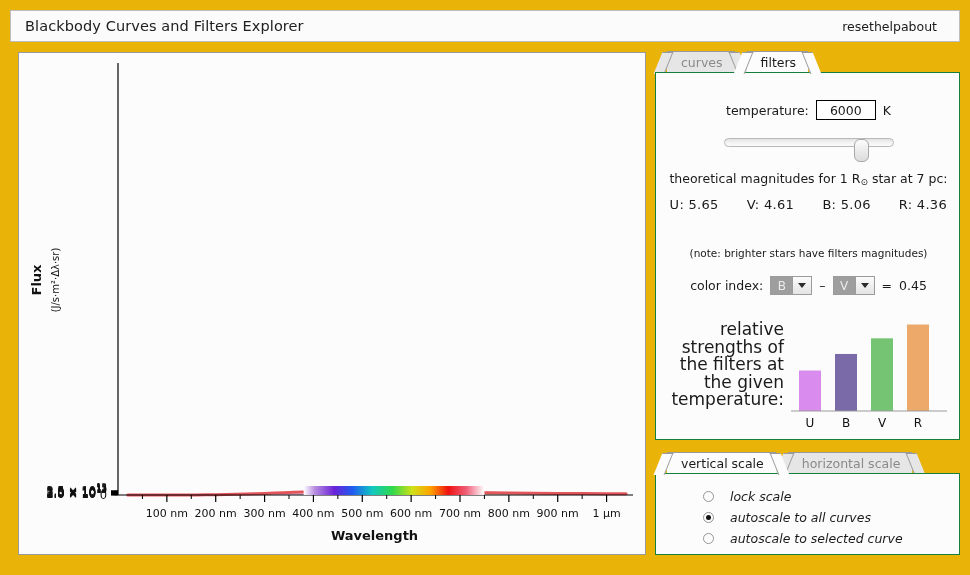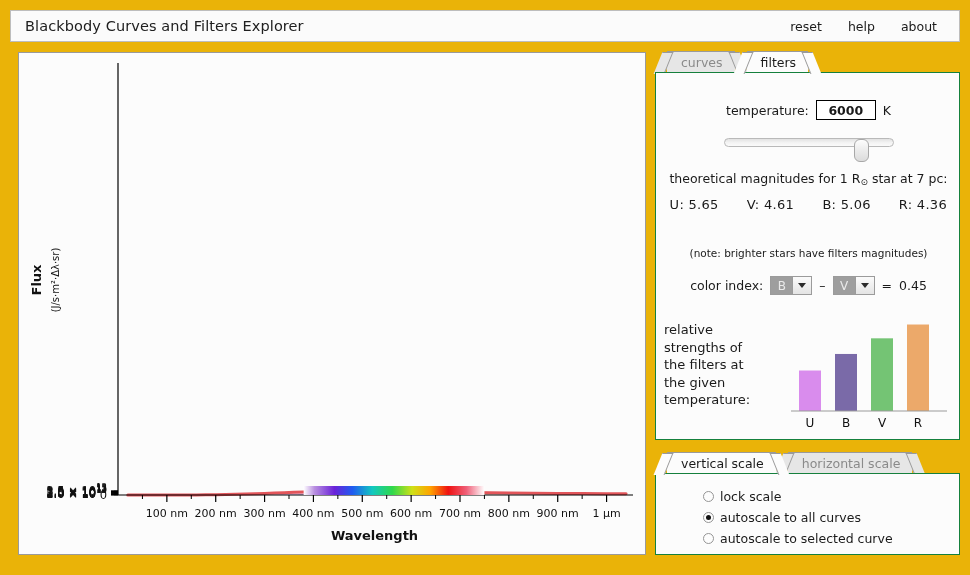--- a/index.html
+++ b/index.html
@@ -11,21 +11,21 @@
   }
   .app{position:absolute;left:0;top:0;width:970px;height:575px;background:#eab308;padding-left:36px;}
 
   
   .titlebar{
     position:absolute;left:10px;top:10px;width:950px;height:32px;
     background:#fbfbfb;border:1px solid #bdbdbd;box-sizing:border-box;
     display:flex;align-items:center;
   }
   .title-text{font-size:14.5px;color:#202020;margin-left:14px;letter-spacing:.1px;}
-  .title-menu{margin-left:auto;display:flex;gap:26px;margin-right:22px;}
+  .title-menu{margin-left:auto;display:flex;margin-right:22px;}
   .title-menu span{font-size:12.5px;color:#1a1a1a;cursor:default;}
 
   
   .chart-panel{
     position:absolute;left:18px;top:52px;width:628px;height:503px;
     background:#fcfcfc;border:1px solid #9a9a9a;box-sizing:border-box;
   }
   .chart-svg{position:absolute;left:0;top:0;}
 
   
@@ -53,21 +53,21 @@
 
   
   .temp-row{
     position:absolute;left:0;top:27px;width:305px;
     display:flex;align-items:center;justify-content:center;gap:7px;
   }
   .temp-label{font-size:12.5px;}
   .temp-input{
     width:60px;height:20px;line-height:20px;text-align:center;
     border:1.5px solid #000;background:#fff;font-size:12.5px;
-    box-sizing:border-box;font-family:"DejaVu Sans","Liberation Sans",sans-serif;font-weight:bold;
+    box-sizing:border-box;font-family:"DejaVu Sans","Liberation Sans",sans-serif;
   }
   .temp-unit{font-size:12.5px;}
 
   .slider-wrap{position:absolute;left:0;top:58px;width:305px;height:22px;}
   .slider-track{
     position:absolute;left:68px;top:7px;width:170px;height:9px;border-radius:5px;
     background:linear-gradient(180deg,#e2e2e2 0%,#f4f4f4 55%,#fafafa 100%);
     border:1px solid #b9b9b9;box-sizing:border-box;
   }
   .slider-thumb{
@@ -106,28 +106,28 @@
     width:18px;display:flex;align-items:center;justify-content:center;
     background:linear-gradient(180deg,#fbfbfb,#e4e4e4);
     border-left:1px solid #9b9b9b;
   }
   .sel .arrow i{
     width:0;height:0;border-left:4px solid transparent;border-right:4px solid transparent;
     border-top:5px solid #2b2b2b;display:block;font-style:normal;
   }
 
   .rs-label{
-    position:absolute;left:8px;top:248px;width:120px;
-    font-size:13px;line-height:17.5px;
+    position:absolute;left:8px;top:248px;width:120px;text-align:right;
+    font-size:17px;line-height:17.5px;
   }
   .rs-chart{position:absolute;left:133px;top:240px;width:165px;height:120px;}
 
   
   .radio-list{position:absolute;left:47px;top:12px;}
-  .radio-item{display:flex;align-items:center;gap:6px;height:21px;font-size:12.5px;}
+  .radio-item{display:flex;align-items:center;gap:16px;height:21px;font-size:12.5px;font-style:italic;}
   .radio{
     width:11px;height:11px;border-radius:50%;border:1px solid #959595;
     background:#fdfdfd;box-sizing:border-box;position:relative;flex:none;
   }
   .radio.on::after{
     content:"";position:absolute;left:2px;top:2px;width:5px;height:5px;
     border-radius:50%;background:#111;
   }
 </style>
 </head>

